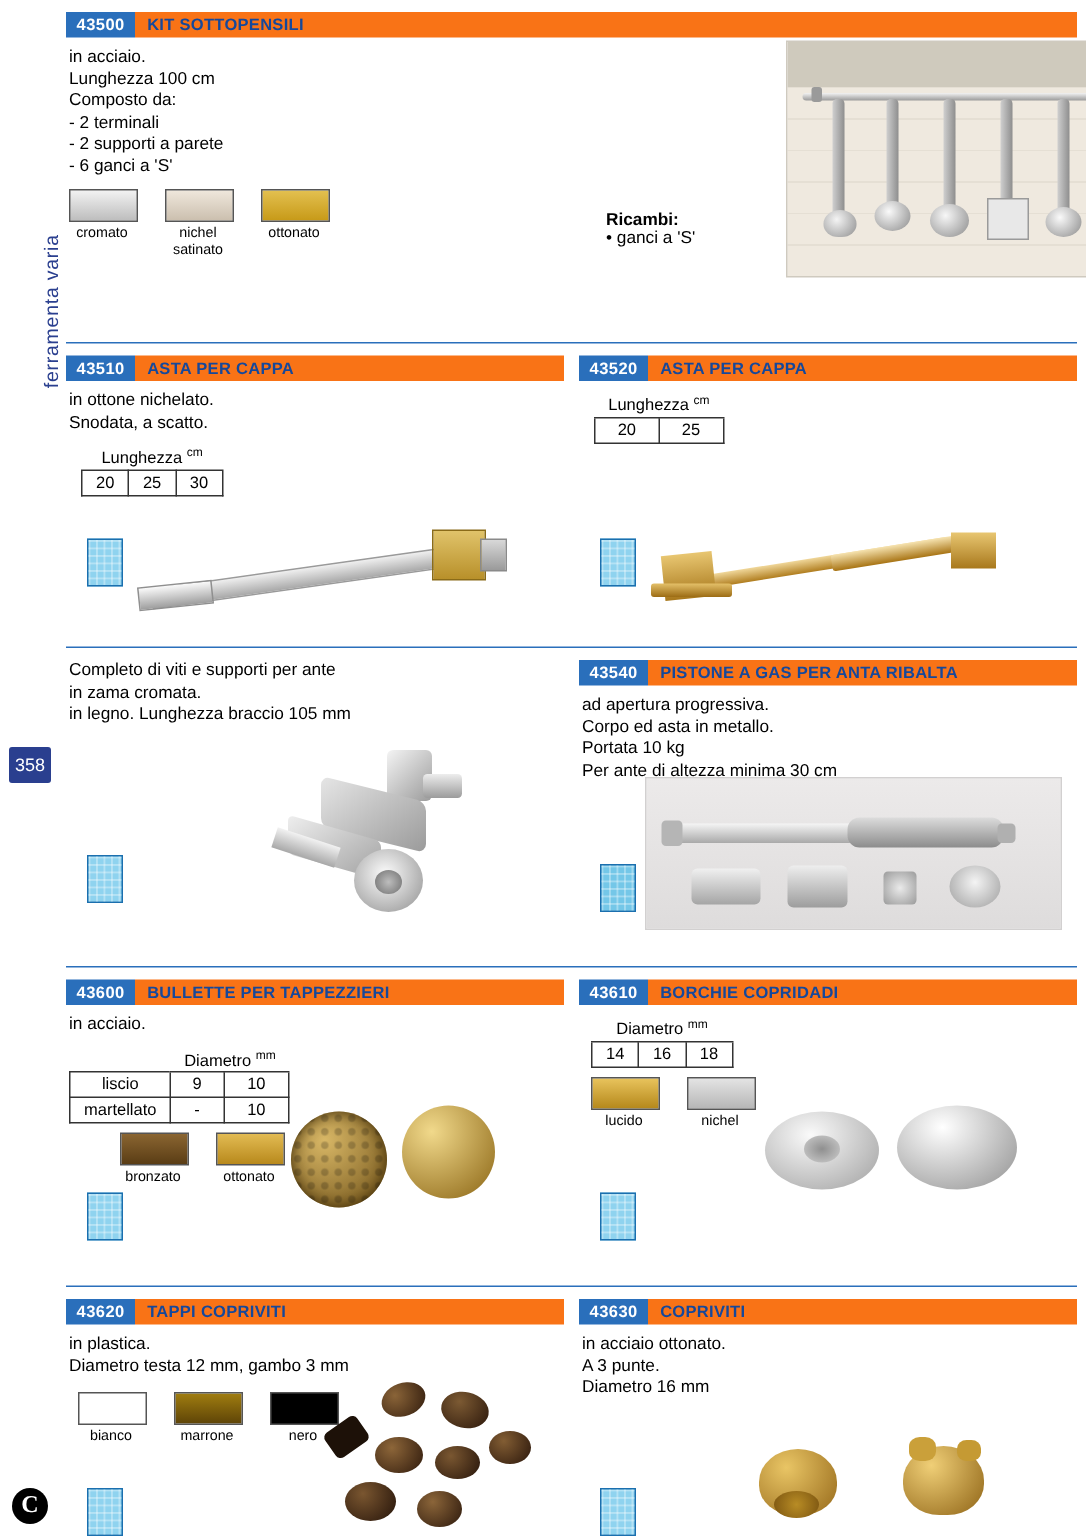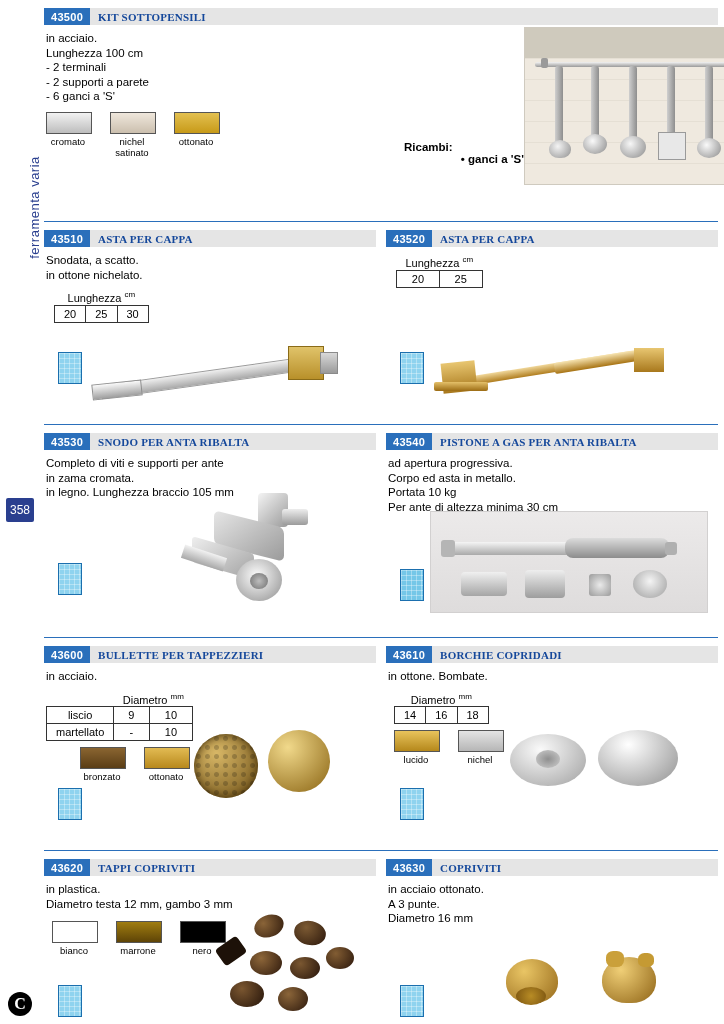--- a/index.html
+++ b/index.html
@@ -44,38 +44,38 @@
   .card.half{width:332px;}
   
   .hdr{
     display:flex;align-items:stretch;height:17px;margin-bottom:6px;
   }
   .code{
     background:#2a6fbb;color:#fff;font-size:11px;font-weight:bold;
     padding:2px 7px;display:flex;align-items:center;letter-spacing:.3px;
   }
   .title{
-    background:#e5e5e5;color:#15489b;font-size:11px;font-weight:bold;
-    padding:2px 8px;display:flex;align-items:center;flex:1;letter-spacing:.2px;font-family:Liberation Serif, serif;
+    background:#f97316;color:#15489b;font-size:11px;font-weight:bold;
+    padding:2px 8px;display:flex;align-items:center;flex:1;letter-spacing:.2px;
   }
   .desc{font-size:11.5px;line-height:14.5px;padding:0 0 0 2px;}
   .desc div{white-space:pre;}
   
   .swatches{display:flex;gap:20px;margin-top:8px;}
   .sw{width:44px;text-align:center;}
   .sw .chip{width:44px;height:20px;border:1px solid #555;}
   .sw .cap{font-size:9.5px;line-height:11px;margin-top:2px;}
   
   .mtab{border-collapse:collapse;margin-top:6px;font-size:11px;}
   .mtab td,.mtab th{border:1px solid #333;padding:2px 9px;text-align:center;font-weight:normal;}
   .mtab .hdrcell{border:none;border-bottom:1px solid #333;font-size:11px;padding-bottom:1px;}
   .unit{font-size:8px;vertical-align:super;}
   
   .ricambi{font-size:11.5px;font-weight:bold;}
-  .ricambi-li{font-size:11.5px;font-weight:bold;text-align:right;}
+  .ricambi-li{font-size:11.5px;font-weight:normal;}
   
   .pack{
     position:absolute;width:22px;height:30px;
   }
   .pack .box{width:22px;height:30px;border:1px solid #1b6fae;background:#8fd3ef;}
   .pack .box.blue{background:#74c7e8;}
   .pack .grid{width:100%;height:100%;
     background-image:linear-gradient(#ffffff55 1px,transparent 1px),linear-gradient(90deg,#ffffff55 1px,transparent 1px);
     background-size:5px 5px;}
 </style>
@@ -93,20 +93,21 @@
   <div class="card full">
     <div class="hdr">
       <div class="code">43500</div>
       <div class="title">KIT SOTTOPENSILI</div>
     </div>
     <div style="display:flex;">
       <div style="width:360px;">
         <div class="desc">
           <div>in acciaio.</div>
           <div>Lunghezza 100 cm</div>
+          <div>Composto da:</div>
           <div>- 2 terminali</div>
           <div>- 2 supporti a parete</div>
           <div>- 6 ganci a 'S'</div>
         </div>
         <div class="swatches" style="margin-left:2px;">
           <div class="sw">
             <div class="chip" style="background:linear-gradient(180deg,#f2f2f2,#bdbdbd);"></div>
             <div class="cap">cromato</div>
           </div>
           <div class="sw">
@@ -149,22 +150,22 @@
 
   <div class="sep" style="margin-top:50px;"></div>
 
   <div class="row">
     <div class="card half" style="position:relative;height:180px;">
       <div class="hdr">
         <div class="code">43510</div>
         <div class="title">ASTA PER CAPPA</div>
       </div>
       <div class="desc">
+        <div>in ottone nichelato.</div>
         <div>Snodata, a scatto.</div>
-        <div>in ottone nichelato.</div>
       </div>
       <table class="mtab" style="margin-left:10px;">
         <tbody>
             <tr>
               <td class="hdrcell" colspan="3"><span>Lunghezza</span> <span class="unit">cm</span></td>
             </tr>
         <tr>
           <td>20</td>
           <td>25</td>
           <td>30</td>
@@ -214,24 +215,20 @@
         <div style="position:absolute;left:200px;top:10px;width:30px;height:24px;background:linear-gradient(180deg,#e8c671,#a8781c);"></div>
         <div style="position:absolute;left:0px;top:44px;width:54px;height:9px;background:linear-gradient(180deg,#e4c069,#9c6c14);border-radius:2px;"></div>
       </div>
     </div>
   </div>
 
   <div class="sep"></div>
 
   <div class="row">
     <div class="card half" style="position:relative;height:190px;">
-      <div class="hdr">
-        <div class="code">43530</div>
-        <div class="title">SNODO PER ANTA RIBALTA</div>
-      </div>
       <div class="desc">
         <div>Completo di viti e supporti per ante</div>
         <div>in zama cromata.</div>
         <div>in legno. Lunghezza braccio 105 mm</div>
       </div>
       <div class="pack" style="left:14px;top:130px;">
           <div class="box">
             <div class="grid"></div>
           </div>
         </div>
@@ -328,23 +325,20 @@
         <div style="width:100%;height:100%;border-radius:50%;background-image:radial-gradient(#00000033 2px,transparent 3px);background-size:9px 9px;"></div>
       </div>
       <div style="position:absolute;left:224px;top:84px;width:62px;height:62px;border-radius:50%;background:radial-gradient(circle at 32% 28%,#f1d98b,#8a6413);"></div>
     </div>
 
     <div class="card half" style="position:relative;height:190px;">
       <div class="hdr">
         <div class="code">43610</div>
         <div class="title">BORCHIE COPRIDADI</div>
       </div>
-      <div class="desc">
-        <div>in ottone. Bombate.</div>
-      </div>
       <table class="mtab" style="margin-left:8px;">
         <tbody>
             <tr>
               <td class="hdrcell" colspan="3"><span>Diametro</span> <span class="unit">mm</span></td>
             </tr>
         <tr>
           <td>14</td>
           <td>16</td>
           <td>18</td>
         </tr>

